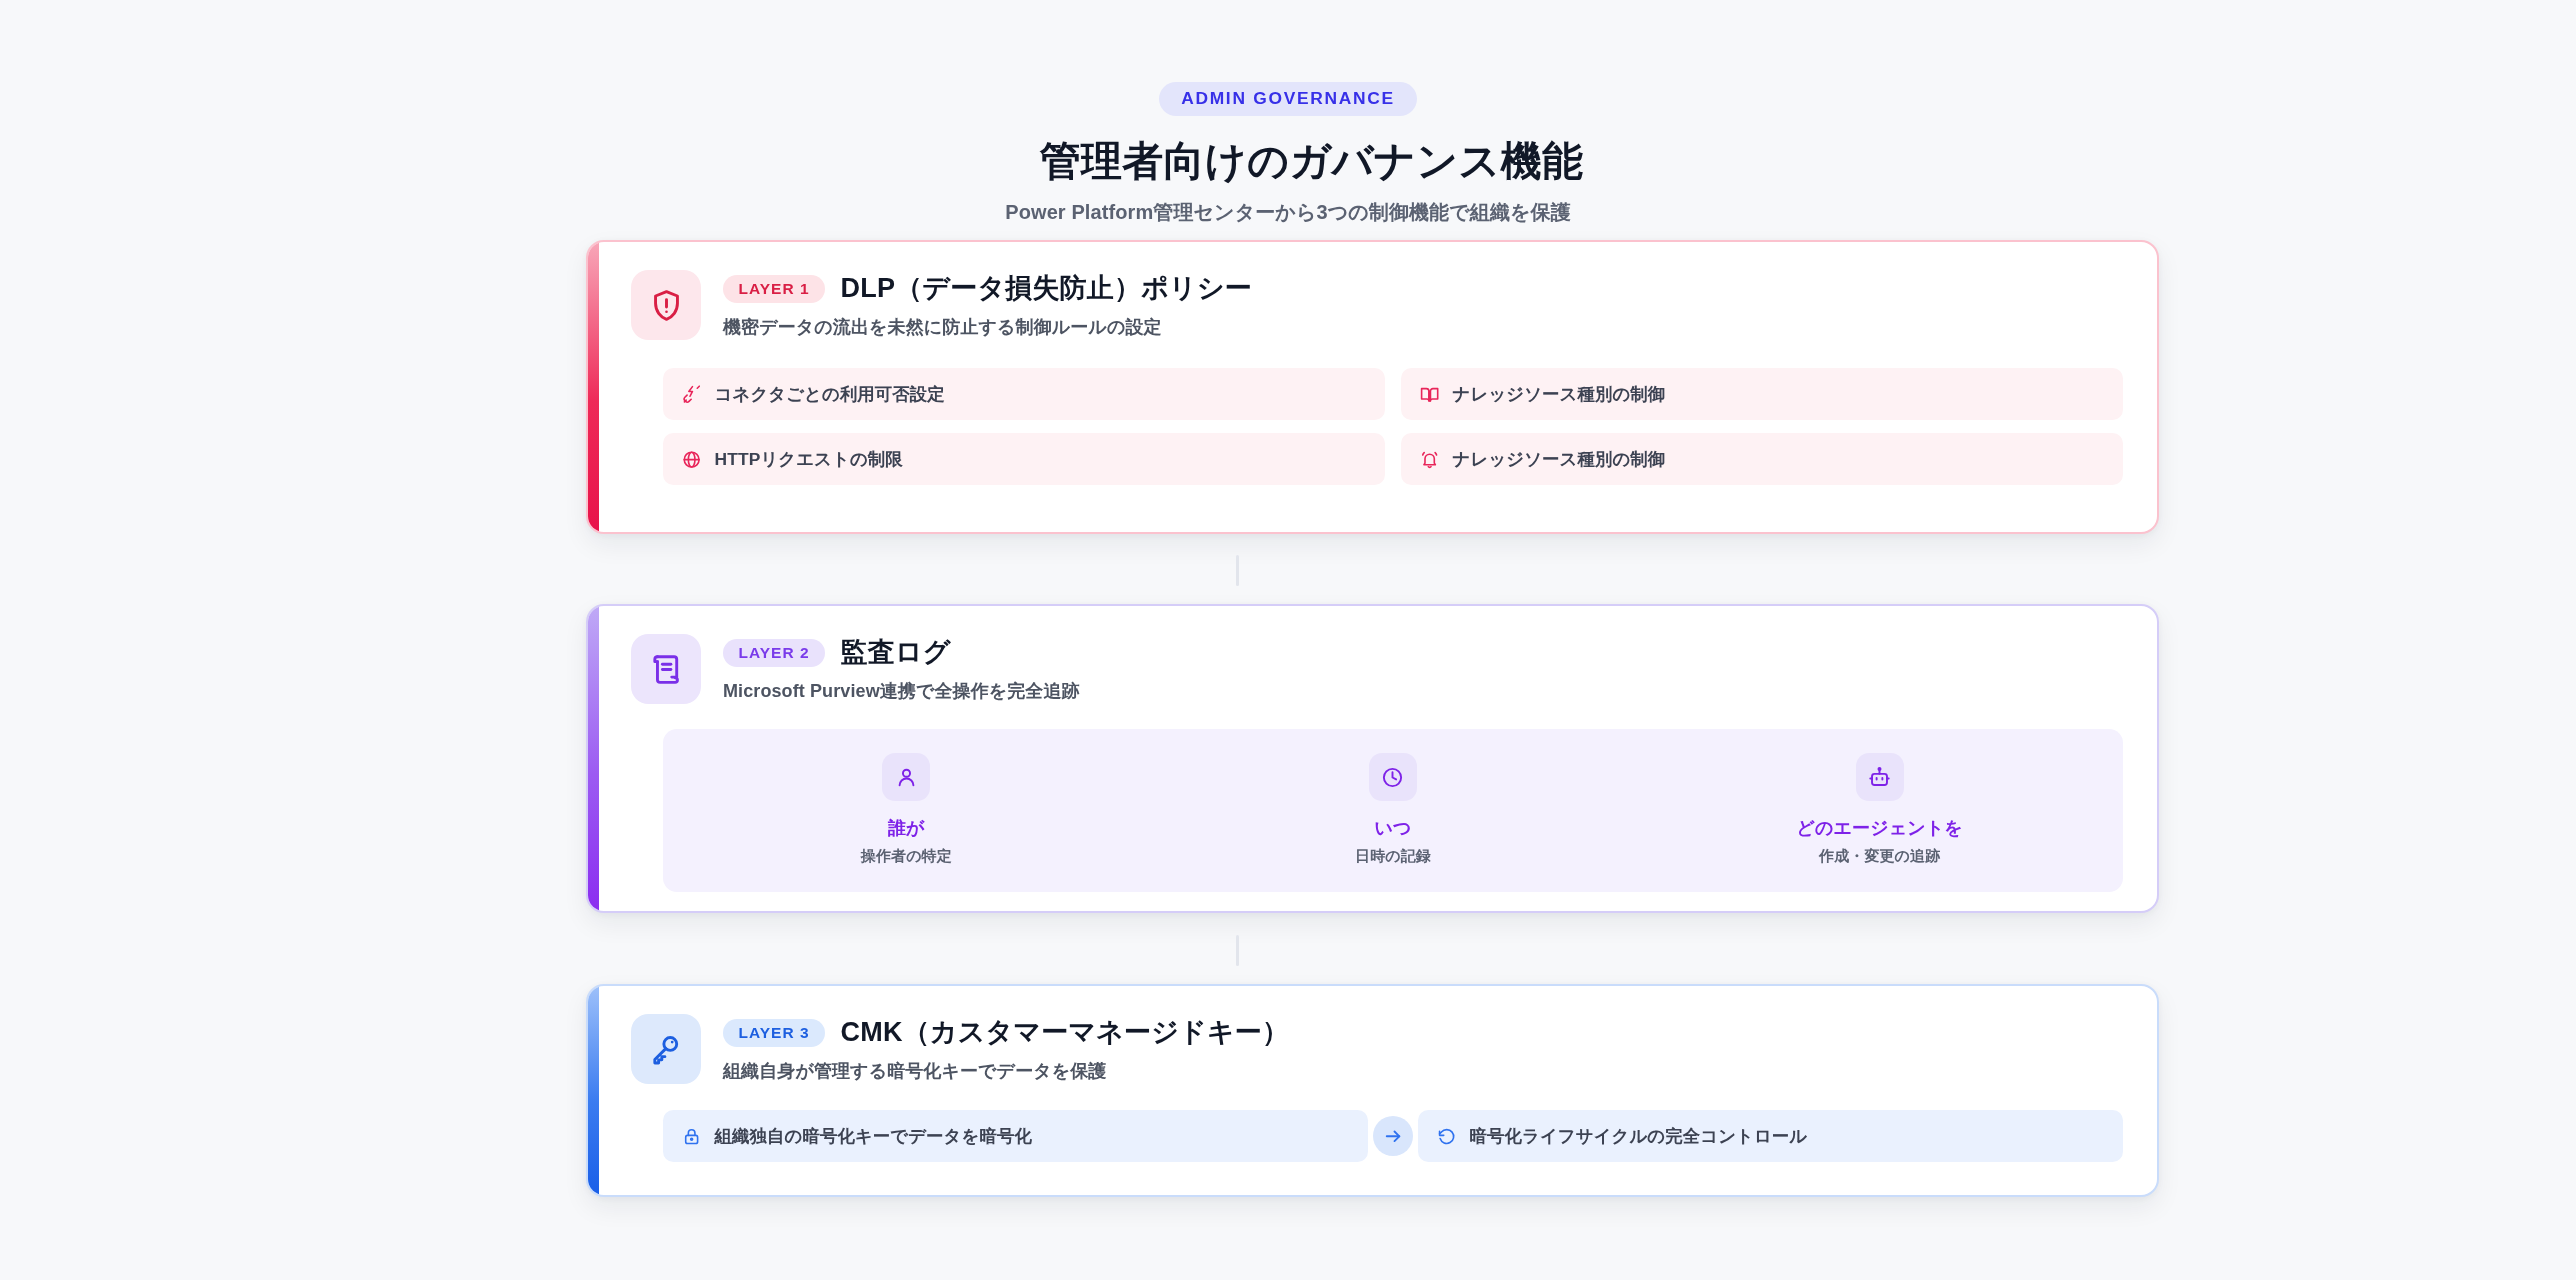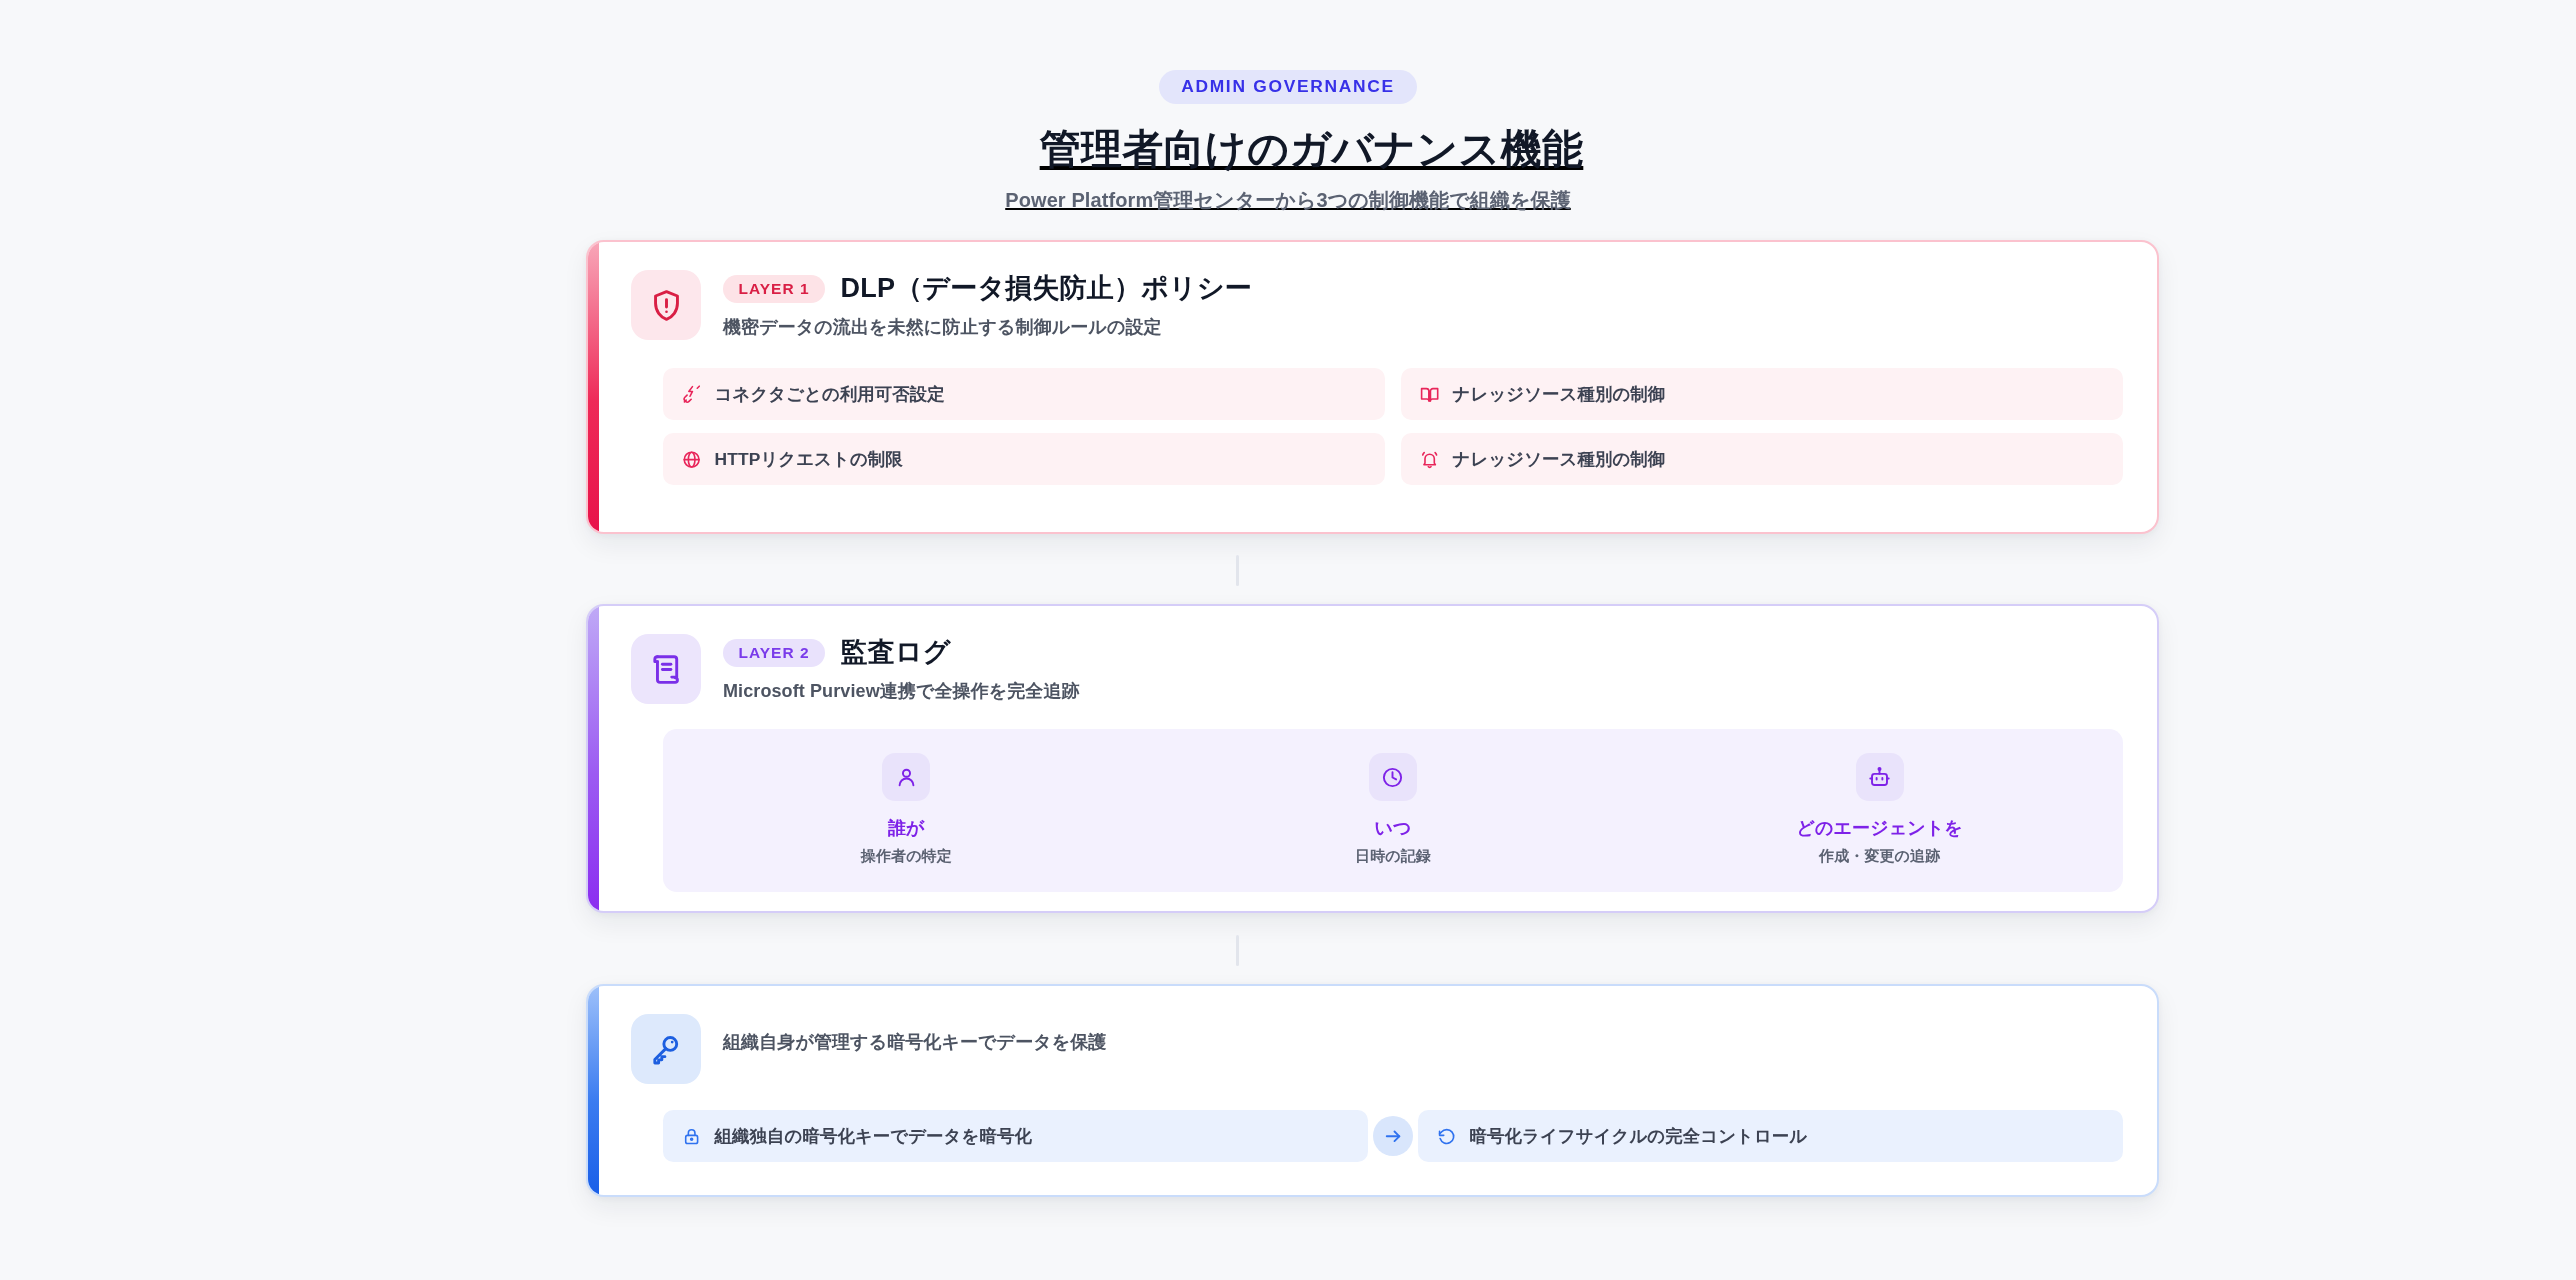--- a/index.html
+++ b/index.html
@@ -15,24 +15,23 @@
   .page {
     position: relative;
     width: 2576px;
     height: 1280px;
     background: #f7f8fa;
   }
 
   
   .header {
     position: absolute;
-    left: 0; top: 70px;
+    left: 0; top: 82px;
     width: 2576px;
     text-align: center;
-    text-decoration: underline;
   }
   .eyebrow {
     display: inline-block;
     background: #e3e5fb;
     color: #3730e8;
     font-size: 17.4px;
     font-weight: 700;
     letter-spacing: 1.7px;
     padding: 8.4px 22px;
     border-radius: 19.3px;
@@ -391,20 +390,24 @@
     <div class="card-inner">
       <div class="card-head">
         <div class="layer-icon li-3">
           <svg width="35" height="35" viewBox="0 0 24 24" fill="none" stroke="#1d5fe0" stroke-width="2" stroke-linecap="round" stroke-linejoin="round">
             <circle cx="14.6" cy="8.2" r="4.4"></circle>
             <path d="M11.5 11.4 4 18.9v2.4h2.6v-2.2h2.2v-2.2h2.1"></path>
             <circle cx="15.9" cy="6.9" r="0.95" fill="#1d5fe0" stroke="none"></circle>
           </svg>
         </div>
         <div class="head-text">
+          <div class="title-row">
+            <span class="layer-badge lb-3">LAYER 3</span>
+            <span class="layer-title">CMK（カスタマーマネージドキー）</span>
+          </div>
           <div class="layer-desc">組織自身が管理する暗号化キーでデータを保護</div>
         </div>
       </div>
 
       <div class="flow">
 
         <div class="flow-chip">
           <span class="chip-icon">
             <svg width="19.3" height="19.3" viewBox="0 0 24 24" fill="none" stroke="#2f72ef" stroke-width="2" stroke-linecap="round" stroke-linejoin="round">
               <rect x="4.6" y="10.4" width="14.8" height="10.2" rx="2.2"></rect>

